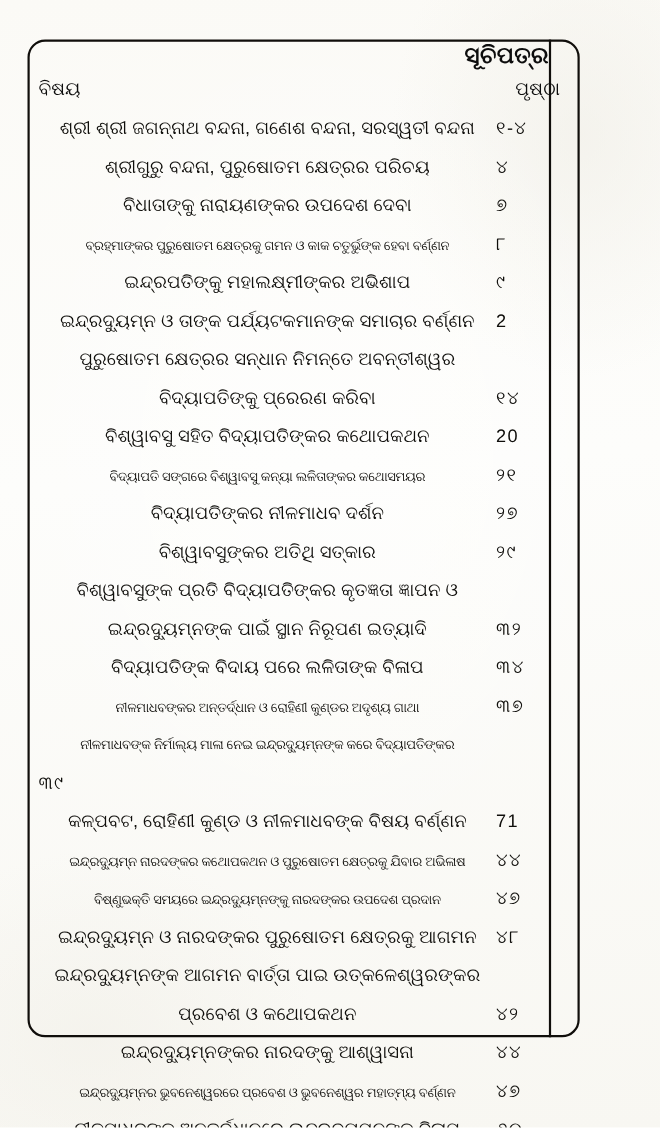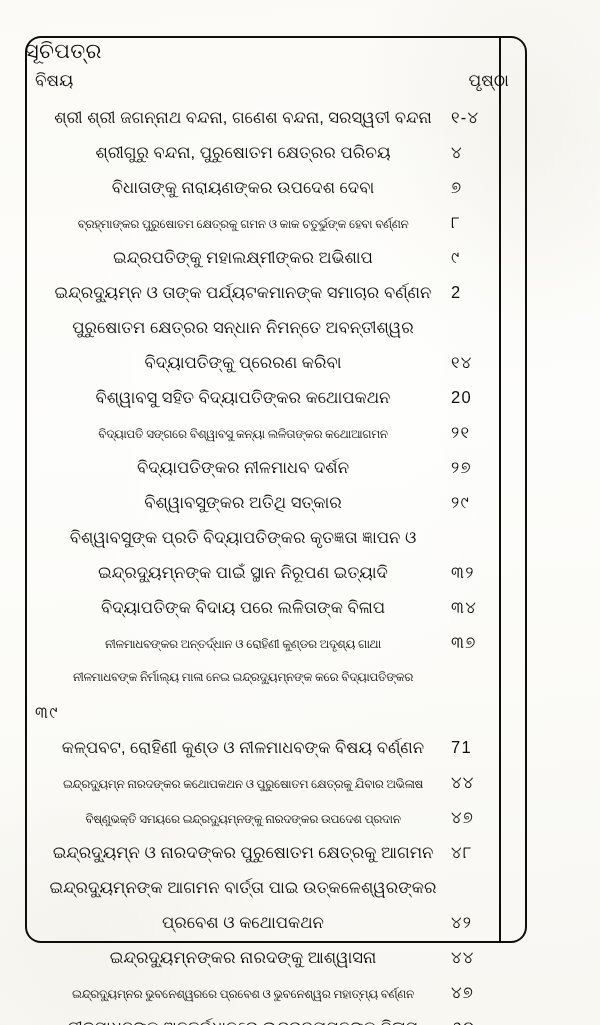--- a/index.html
+++ b/index.html
@@ -56,26 +56,26 @@
     width: 2.2px;
     height: 907px;
     background: #14120f;
   }
 
   .doc-title {
     position: absolute;
     left: 25px;
     top: 36px;
     width: 474px;
-    text-align: left;
+    text-align: right;
     font-size: 21px;
     line-height: 30px;
     color: #111;
     letter-spacing: 0.3px;
-    font-weight: 400;
+    font-weight: 700;
   }
 
   
   .head-row {
     position: absolute;
     left: 35px;
     top: 68px;
     width: 482px;
     display: flex;
     align-items: baseline;
@@ -183,21 +183,21 @@
       </div>
       <div class="toc-row">
         <div class="toc-subject">ବିଦ୍ୟାପତିଙ୍କୁ ପ୍ରେରଣ କରିବା</div>
         <div class="toc-page">୧୪</div>
       </div>
       <div class="toc-row">
         <div class="toc-subject">ବିଶ୍ୱାବସୁ ସହିତ ବିଦ୍ୟାପତିଙ୍କର କଥୋପକଥନ</div>
         <div class="toc-page">20</div>
       </div>
       <div class="toc-row tight">
-        <div class="toc-subject">ବିଦ୍ୟାପତି ସଙ୍ଗରେ ବିଶ୍ୱାବସୁ କନ୍ୟା ଲଳିତାଙ୍କର କଥୋଆଗମନ</div>
+        <div class="toc-subject">ବିଦ୍ୟାପତି ସଙ୍ଗରେ ବିଶ୍ୱାବସୁ କନ୍ୟା ଲଳିତାଙ୍କର କଥୋସମୟର</div>
         <div class="toc-page">୨୧</div>
       </div>
       <div class="toc-row">
         <div class="toc-subject">ବିଦ୍ୟାପତିଙ୍କର ନୀଳମାଧବ ଦର୍ଶନ</div>
         <div class="toc-page">୨୭</div>
       </div>
       <div class="toc-row">
         <div class="toc-subject">ବିଶ୍ୱାବସୁଙ୍କର ଅତିଥି ସତ୍କାର</div>
         <div class="toc-page">୨୯</div>
       </div>

